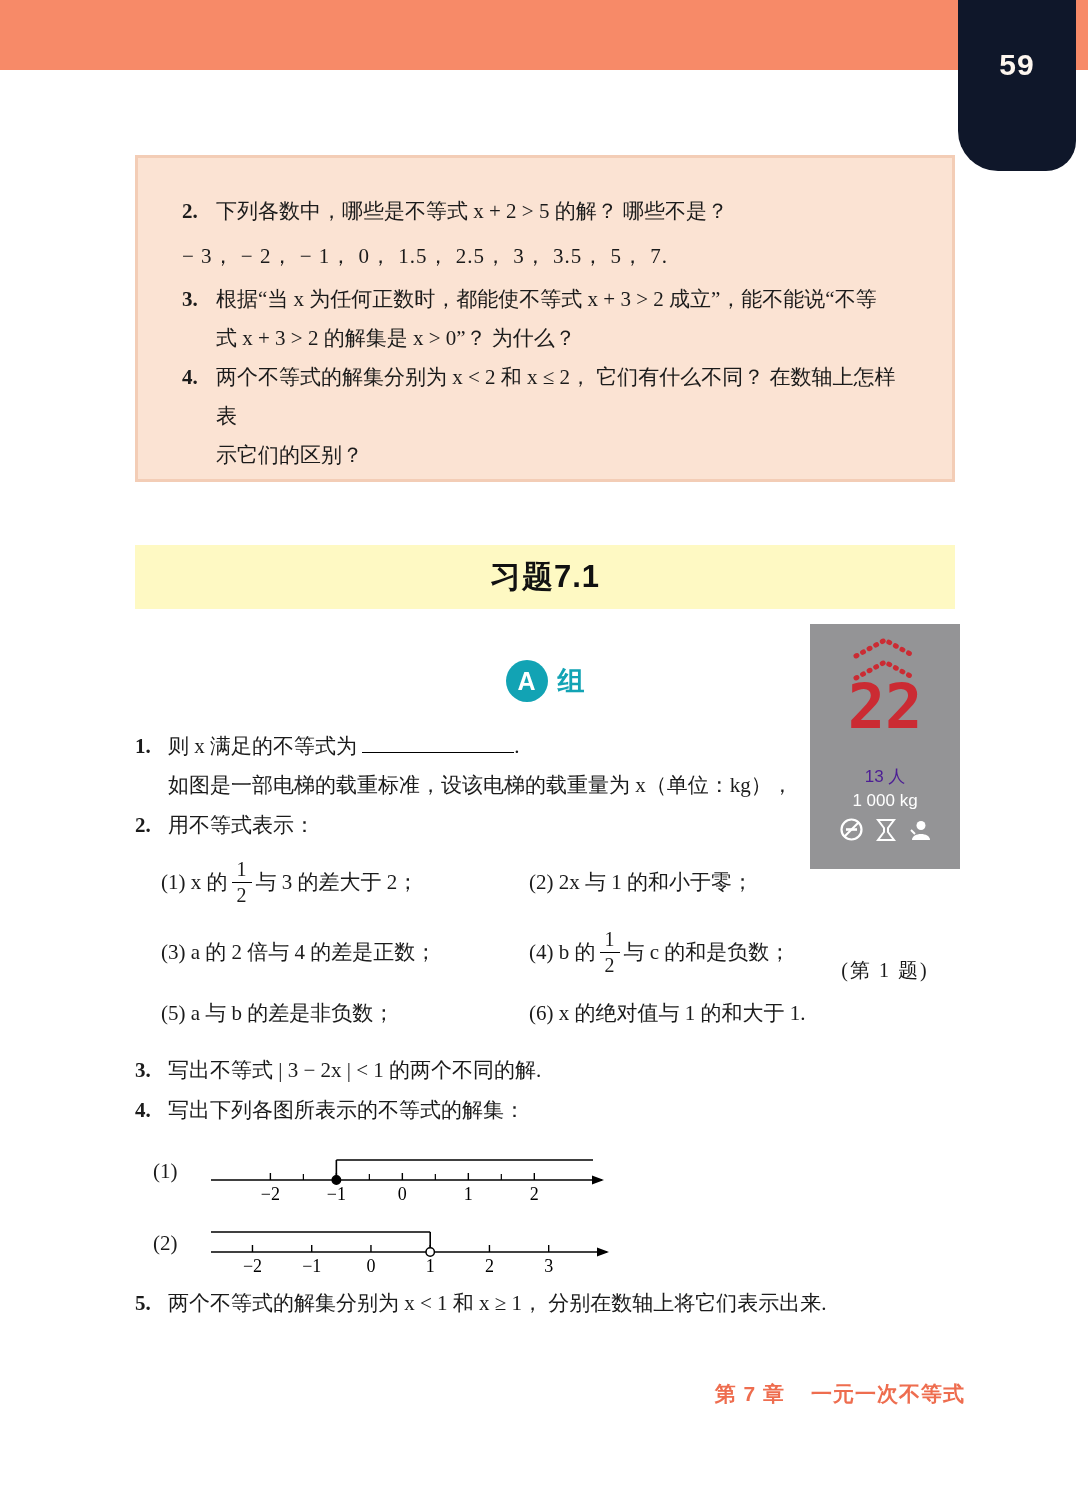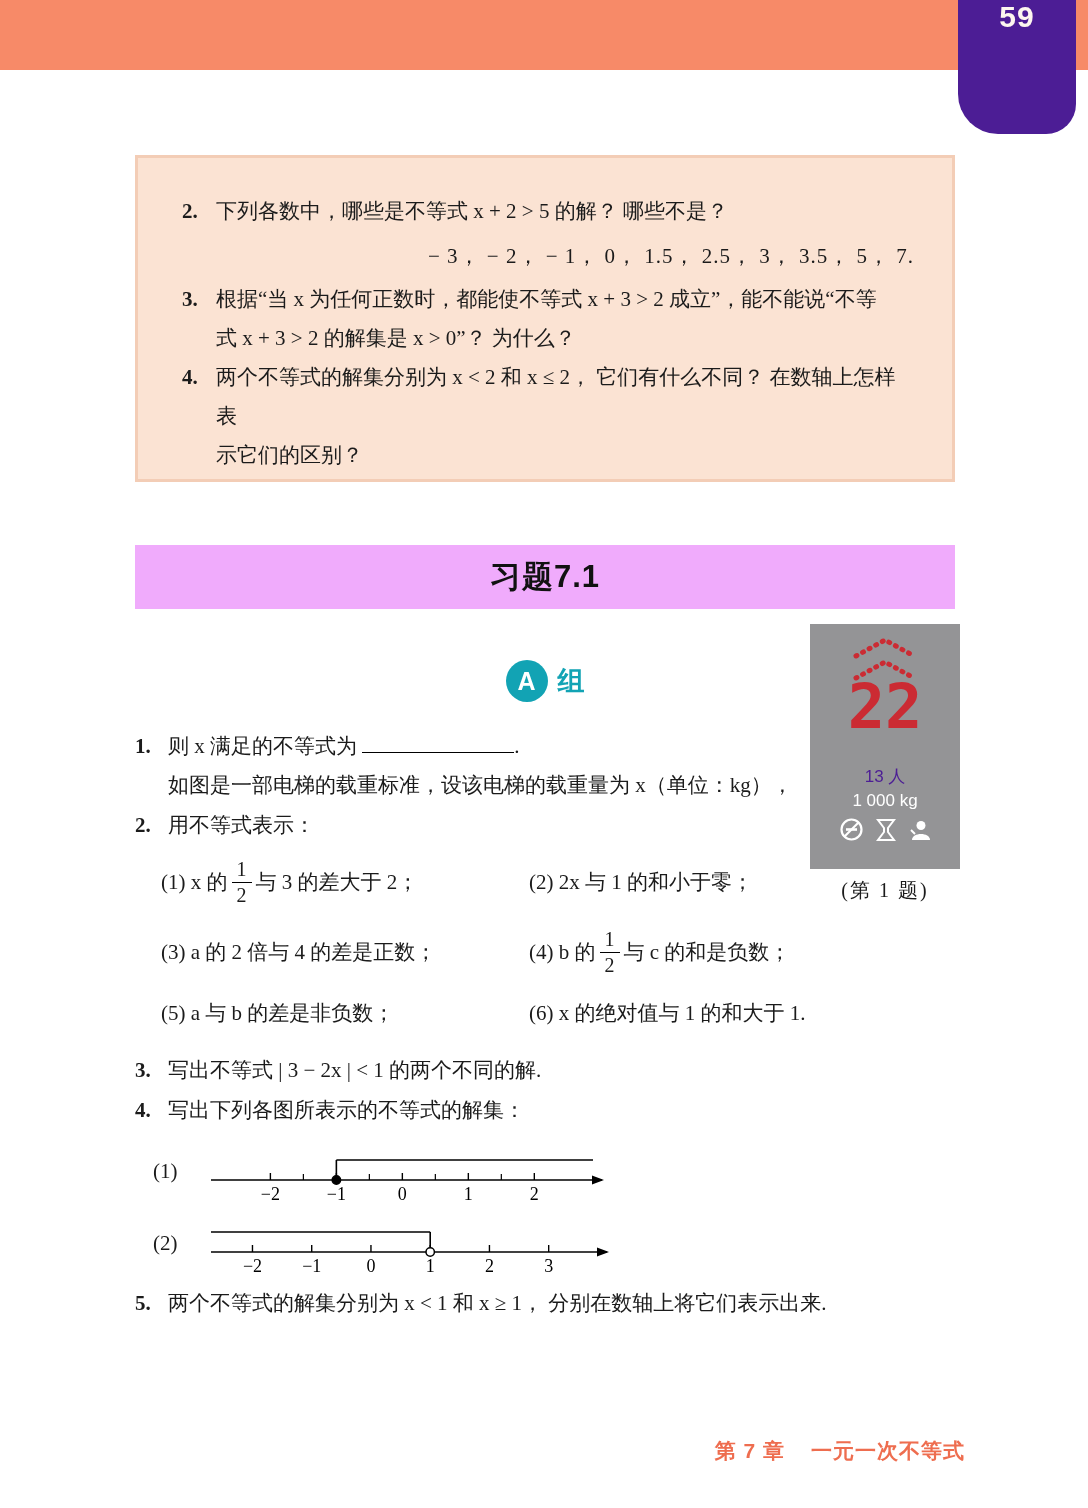--- a/index.html
+++ b/index.html
@@ -4,41 +4,41 @@
 <style>
   * { margin:0; padding:0; box-sizing:border-box; }
   html,body { background:#ffffff; }
   body {
     width:1088px; height:1508px; position:relative; overflow:hidden;
     font-family:"Liberation Serif","DejaVu Serif",serif; color:#1b1b1b;
   }
   
   .topbar { position:absolute; top:0; left:0; width:1088px; height:70px; background:#F78A68; }
   .pagetab {
-    position:absolute; top:0; right:12px; width:118px; height:134px;
-    background:#4c1d95; border-radius:0 0 30px 40px;
-    display:flex; justify-content:center; align-items:flex-start; 
+    position:absolute; top:0; right:12px; width:118px; height:171px;
+    background:#0f172a; border-radius:0 0 30px 40px;
+    display:flex; justify-content:center; align-items:flex-start; padding-top:48px;
   }
   .pagetab span { color:#fdf6ef; font-family:"Liberation Sans","DejaVu Sans",sans-serif; font-weight:bold; font-size:30px; letter-spacing:1px; }
 
   
   .reviewbox {
     position:absolute; top:155px; left:135px; width:820px; height:327px;
     background:#FBE3D3; border:3px solid #F3CDB6; padding:34px 38px 0 44px;
     font-size:21px; line-height:39px;
   }
   .qline { display:flex; }
   .qnum { font-weight:bold; flex:none; width:34px; }
   .qcont { padding-left:34px; }
-  .qnumbers { text-align:right; margin:6px 0 4px 0; letter-spacing:1px; }
+  .qnumbers { text-align:left; margin:6px 0 4px 0; letter-spacing:1px; }
 
   
   .banner {
     position:absolute; top:545px; left:135px; width:820px; height:64px;
-    background:#f0abfc; display:flex; align-items:center; justify-content:center;
+    background:#fef9c3; display:flex; align-items:center; justify-content:center;
     font-family:"Liberation Sans","DejaVu Sans",sans-serif; font-weight:bold; font-size:31px; color:#111;
     letter-spacing:1px;
   }
 
   
   .group { position:absolute; top:660px; left:135px; width:820px; display:flex; justify-content:center; align-items:center; gap:10px; }
   .abadge {
     width:42px; height:42px; border-radius:50%; background:#12A3B4;
     display:flex; align-items:center; justify-content:center;
     color:#fff; font-family:"Liberation Sans","DejaVu Sans",sans-serif; font-weight:bold; font-size:25px;
@@ -67,25 +67,25 @@
     position:absolute; top:624px; left:810px; width:150px; height:245px;
     background:#949496; display:flex; flex-direction:column; align-items:center;
   }
   .led22 {
     color:#CB2B33; font-family:"DejaVu Sans Mono","Liberation Mono",monospace;
     font-weight:bold; font-size:62px; line-height:58px; letter-spacing:0px; margin-top:-6px;
   }
   .cap { color:#4c1d95; font-family:"Liberation Sans","DejaVu Sans",sans-serif; font-size:17px; line-height:25px; margin-top:28px; }
   .cap2 { color:#fff; font-family:"Liberation Sans","DejaVu Sans",sans-serif; font-size:17px; line-height:24px; }
   .iconrow { display:flex; gap:12px; margin-top:4px; align-items:center; }
-  .elcaption { position:absolute; top:877px; left:795px; width:180px; text-align:center; font-size:20px; letter-spacing:2px; }
+  .elcaption { position:absolute; top:957px; left:795px; width:180px; text-align:center; font-size:20px; letter-spacing:2px; }
 
   
   .footer {
-    position:absolute; top:1437px; right:123px;
+    position:absolute; top:1380px; right:123px;
     font-family:"Liberation Sans","DejaVu Sans",sans-serif; font-weight:bold; font-size:21px; color:#EE6D4F;
     letter-spacing:1px;
   }
   .footer .gap { display:inline-block; width:26px; }
 </style>
 </head>
 <body>
 
 <div class="topbar"></div>
 <div class="pagetab">

